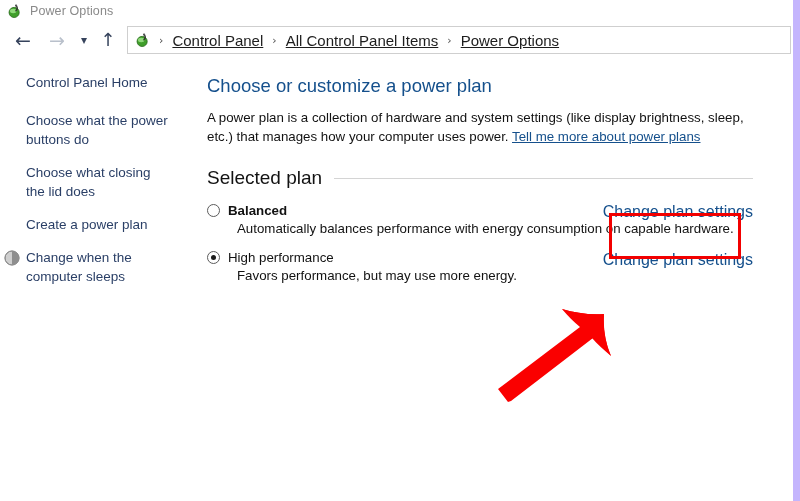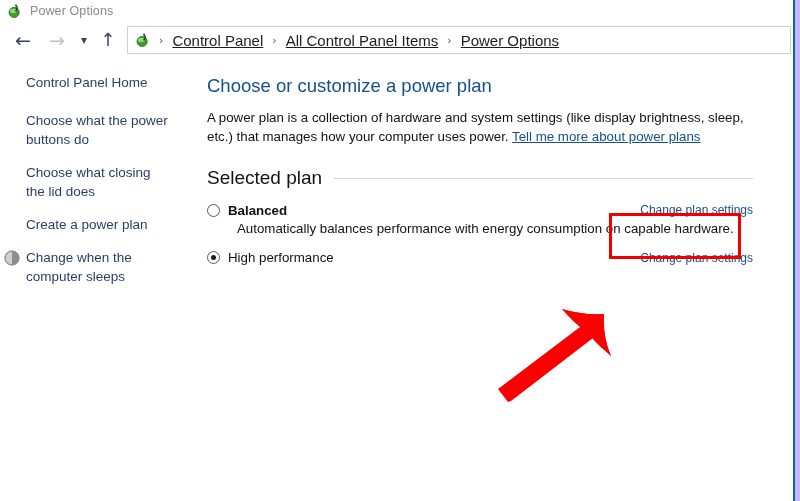--- a/index.html
+++ b/index.html
@@ -6,21 +6,21 @@
   html, body {
     width: 800px; height: 501px;
     background: #ffffff;
     font-family: "Liberation Sans", sans-serif;
     overflow: hidden;
   }
   #window {
     position: relative;
     width: 800px; height: 501px;
     background: #0369a1;
-    border-right: 5px solid #c4b5fd;
+    border-right: 8px solid #c4b5fd;
   }
 
   
   #titlebar {
     position: absolute; left: 0; top: 0;
     width: 793px; height: 22px;
     background: #ffffff;
     display: flex; align-items: center;
     padding-left: 7px;
   }
@@ -138,21 +138,21 @@
     border-radius: 50%; background: #1b1b1b;
   }
   .plan-name { font-size: 13.3px; color: #121212; }
   .plan-name.bold { font-weight: bold; text-align: right; }
   .plan-desc {
     font-size: 13.3px; color: #121212;
     margin-top: 3px; padding-left: 30px;
   }
   .plan-action {
     position: absolute; right: 0; top: 0;
-    font-size: 12px; color: #15508c;
+    font-size: 16px; color: #15508c;
     cursor: default; white-space: nowrap;
   }
   #plan-row-high .plan-action { right: 0; top: 1px; }
 
   
   #highlight-box {
     position: absolute;
     left: 609px; top: 213px;
     width: 132px; height: 46px;
     border: 3px solid #f20000;
@@ -246,20 +246,21 @@
         </div>
         <div class="plan-desc">Automatically balances performance with energy consumption on capable hardware.</div>
         <div class="plan-action">Change plan settings</div>
       </div>
 
       <div class="plan-row" id="plan-row-high" style="">
         <div class="plan-line">
           <span class="radio checked"></span>
           <span class="plan-name">High performance</span>
         </div>
+        <div class="plan-desc">Favors performance, but may use more energy.</div>
         <div class="plan-action">Change plan settings</div>
       </div>
     </div>
   </div>
 
   <div id="highlight-box"></div>
 
   <div id="red-arrow">
     <svg width="150" height="132" viewBox="0 0 150 132">
       <path d="M28 122

